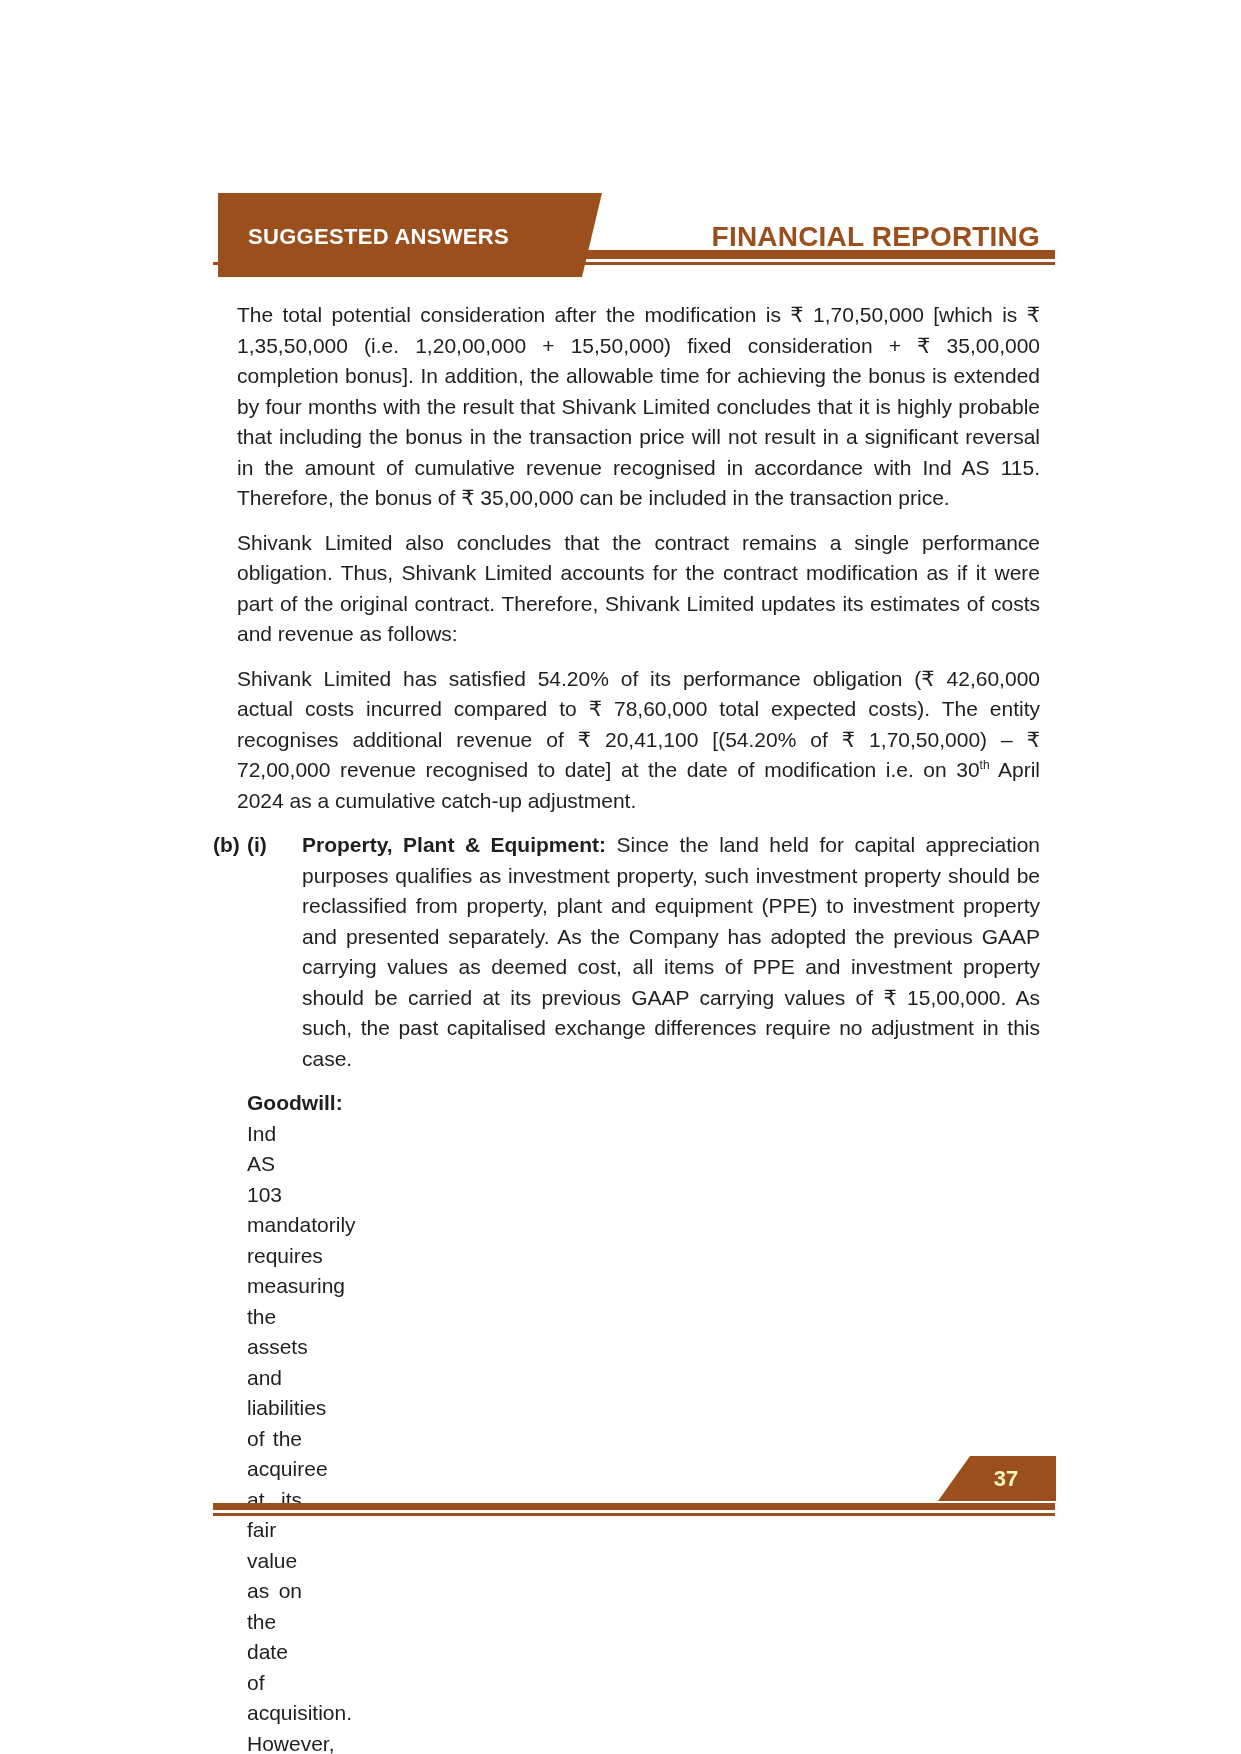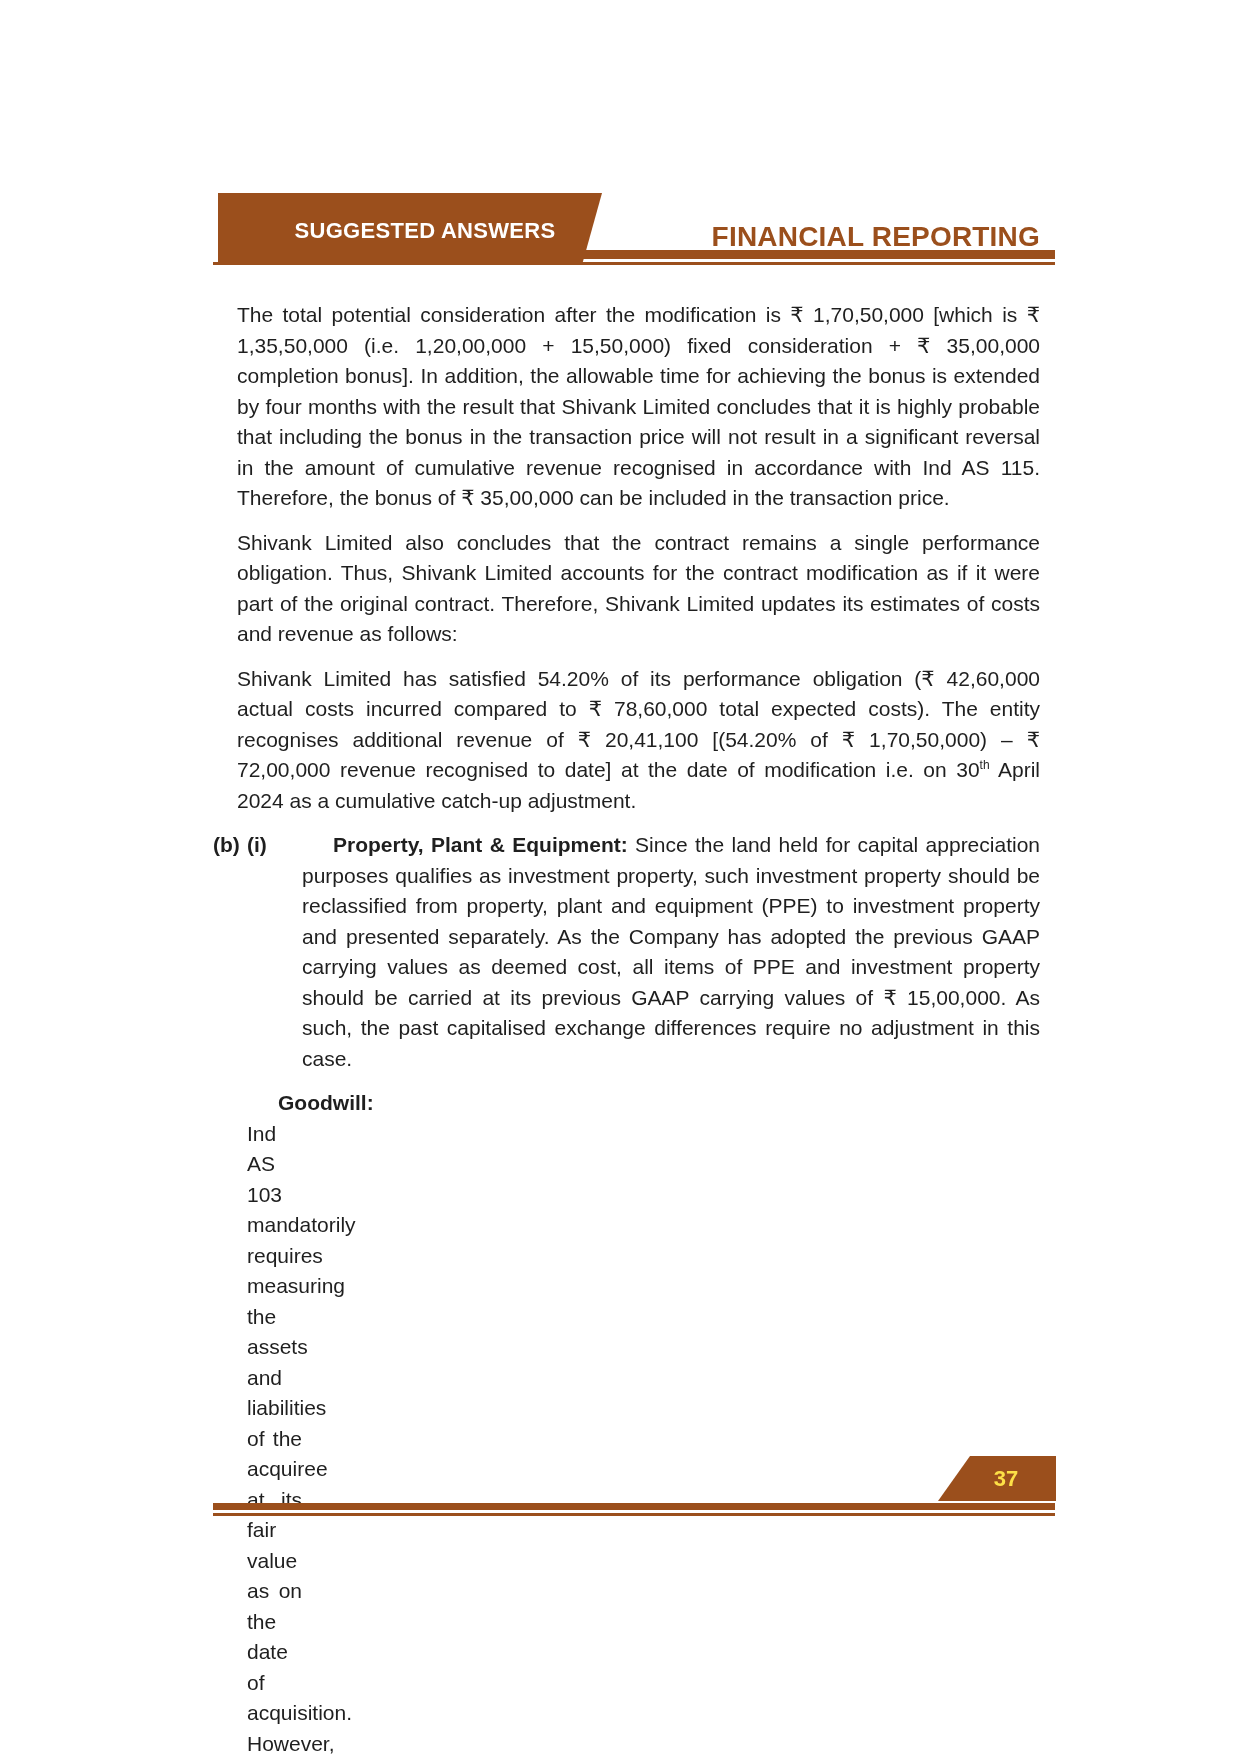--- a/index.html
+++ b/index.html
@@ -11,24 +11,24 @@
     position:relative;
     width:1241px;height:1754px;
     background:#fff;
     font-family:"Liberation Sans","DejaVu Sans",sans-serif;
     color:var(--text);
     overflow:hidden;
   }
   
   .banner{
     position:absolute;left:218px;top:193px;
-    width:384px;height:72px;
+    width:384px;height:84px;
     background:var(--brand);
     clip-path:polygon(0 0,100% 0,calc(100% - 20px) 100%,0 100%);
-    display:flex;align-items:center;justify-content:center;
+    display:flex;align-items:center;
   }
   .banner-label{
     color:#fff;font-size:22px;font-weight:bold;
     padding-left:30px;padding-top:4px;letter-spacing:.3px;
   }
   .doc-title{
     position:absolute;top:221px;right:201px;
     color:var(--brand);font-size:28px;font-weight:bold;letter-spacing:.2px;
   }
   .header-bar{
@@ -43,39 +43,39 @@
   .content{
     position:absolute;left:213px;top:300px;width:827px;
     font-size:21px;line-height:30.5px;text-align:justify;
   }
   .content p{margin:0 0 14px 24px;width:803px;}
   .sec{
     display:grid;grid-template-columns:34px 55px 738px;
     margin:0 0 14px 0;
   }
   .sec .outer-label,.sec .sec-label{font-weight:bold;text-align:left;}
-  .lead{font-weight:bold;margin-left:31px;}
+  .lead{font-weight:bold;}
   sup{font-size:12px;line-height:0;}
   
   .footer-thick{
     position:absolute;left:213px;top:1503px;width:842px;height:7px;
     background:var(--brand);
   }
   .footer-thin{
     position:absolute;left:213px;top:1513px;width:842px;height:3px;
     background:var(--brand);
   }
   .page-number-box{
     position:absolute;left:938px;top:1456px;width:118px;height:45px;
     background:var(--brand);
     clip-path:polygon(32px 0,100% 0,100% 100%,0 100%);
     display:flex;align-items:center;justify-content:center;
   }
   .page-number{
-    color:#fde047;font-size:22px;font-weight:bold;padding-left:18px;
+    color:#fef9c3;font-size:22px;font-weight:bold;padding-left:18px;
   }
 </style>
 </head>
 <body>
 
 <div class="page">
 
   <div class="banner">
     <span class="banner-label">SUGGESTED ANSWERS</span>
   </div>

